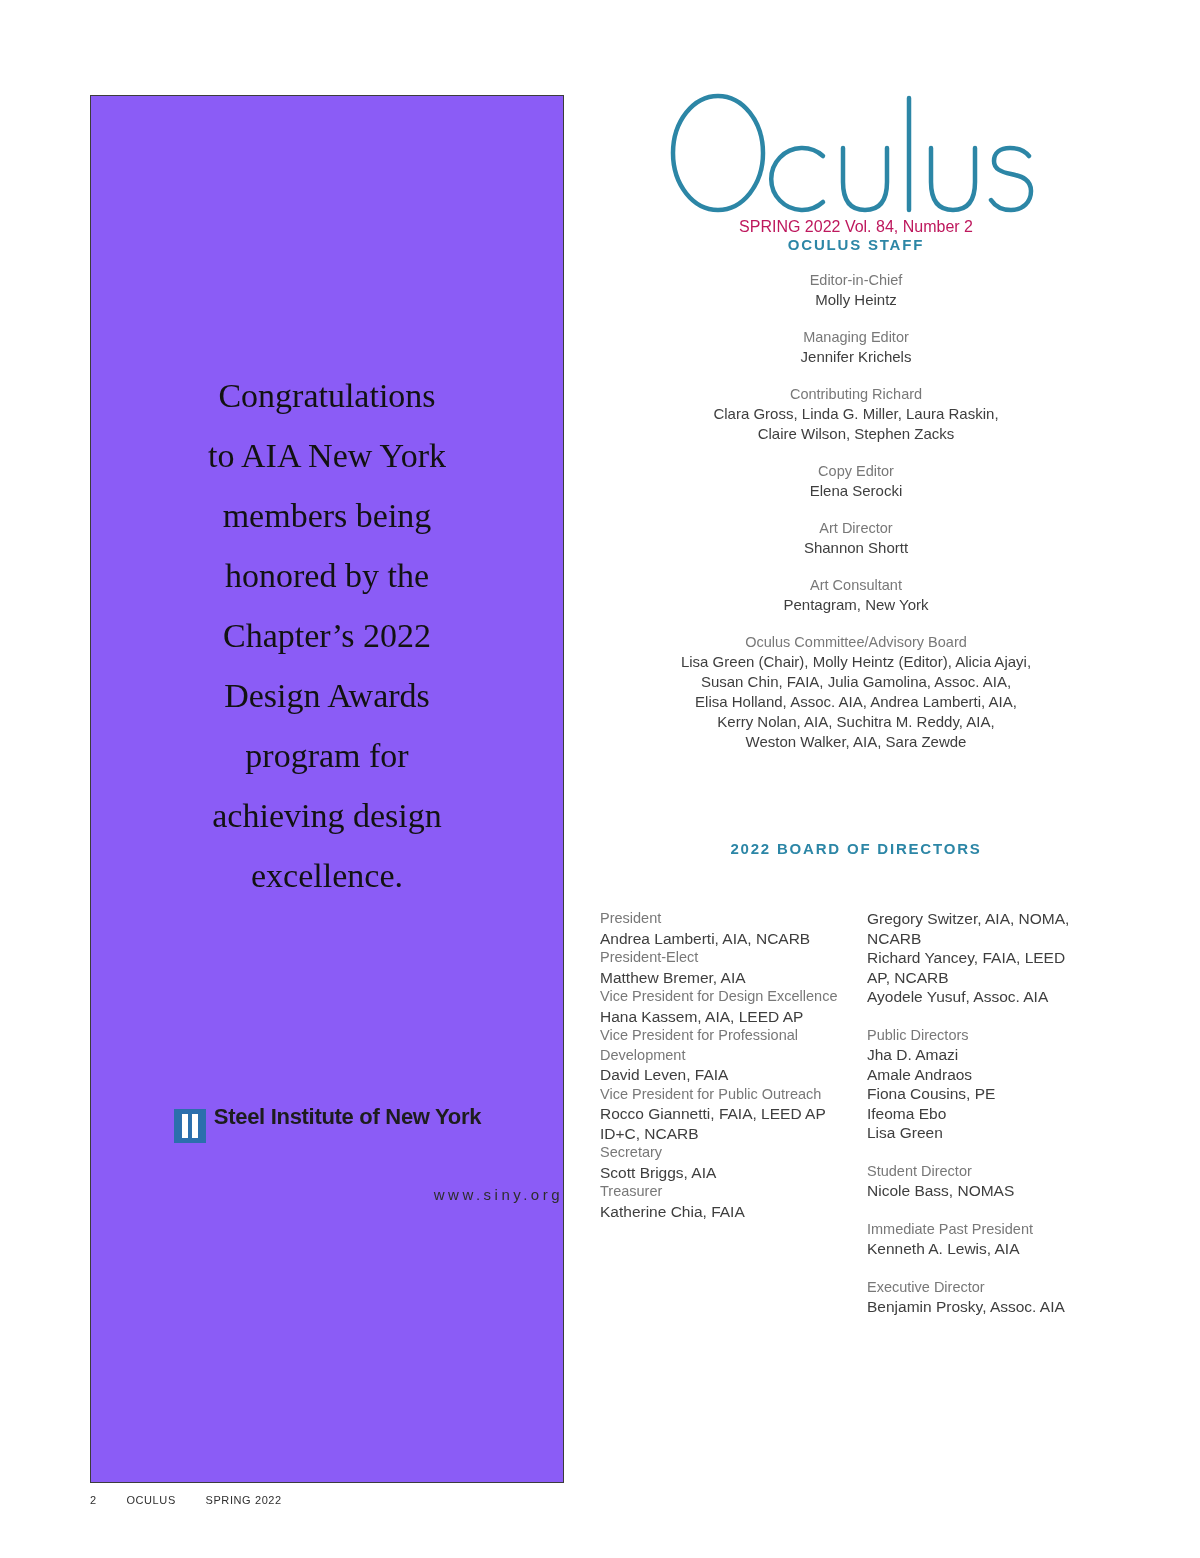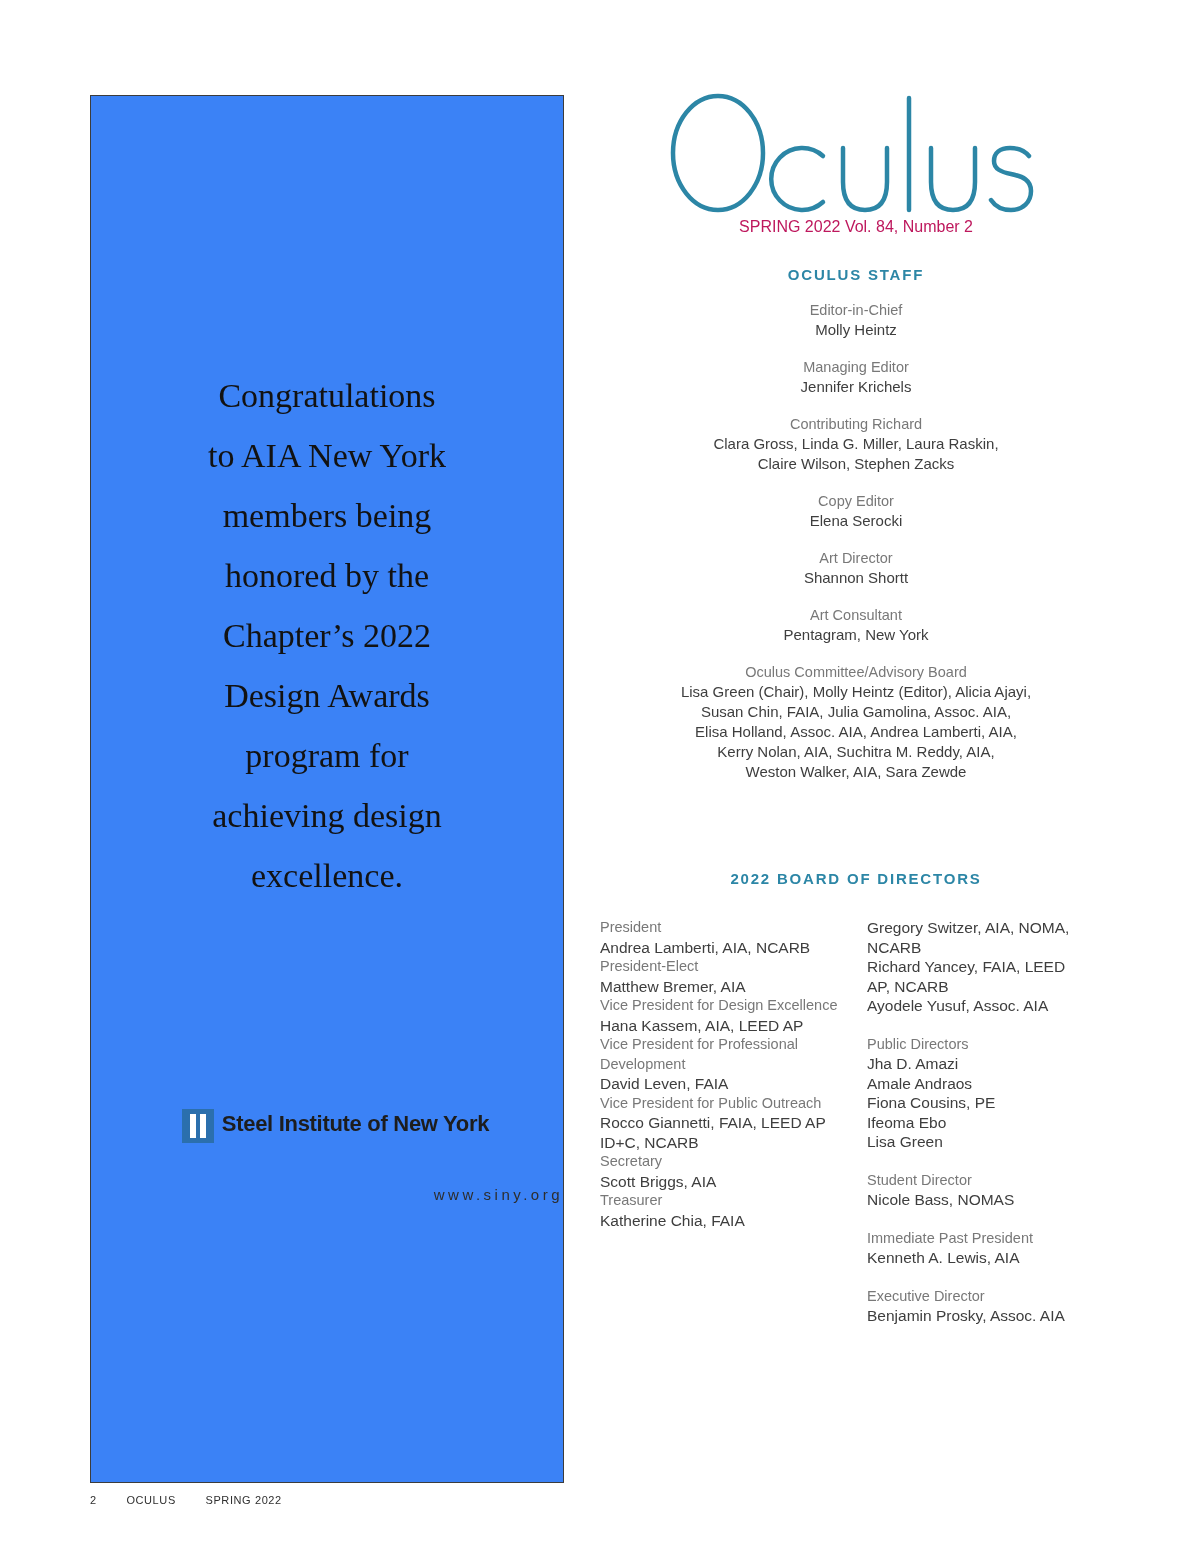--- a/index.html
+++ b/index.html
@@ -1,39 +1,39 @@
 <!DOCTYPE html>
 <html><head>
 <meta charset="utf-8">
 <style>
   * { margin:0; padding:0; box-sizing:border-box; }
   html,body { background:#ffffff; }
   body { width:1200px; height:1558px; font-family:"Liberation Sans", sans-serif; }
   .page { position:relative; width:1200px; height:1558px; background:#fff; overflow:hidden; }
 
   
-  .ad { position:absolute; left:90px; top:95px; width:474px; height:1388px; border:1.5px solid #3c3c3c; background:#3b82f6; }
+  .ad { position:absolute; left:90px; top:95px; width:474px; height:1388px; border:1.5px solid #3c3c3c; background:#8b5cf6; }
   .ad-message { position:absolute; top:270px; left:0; width:100%; text-align:center;
     font-family:"Liberation Serif", serif; font-size:34px; line-height:60px; color:#121212; white-space:pre-line; }
-  .ad-logo { position:absolute; top:1008px; left:8px; width:100%; display:flex; justify-content:center; align-items:center; gap:7px; }
+  .ad-logo { position:absolute; top:1008px; left:0; width:100%; display:flex; justify-content:center; gap:7px; }
   .ad-logo-text { font-weight:bold; font-size:22px; color:#1d1d1d; letter-spacing:-0.3px; }
   .ad-website { position:absolute; top:1090px; left:0; width:100%; text-align:right; font-size:15px; letter-spacing:3.5px; color:#2d2d2d; }
 
   
   .masthead { position:absolute; left:600px; top:92px; width:512px; text-align:center; }
   .oculus-logo { display:block; margin:0 auto; }
   .pub-line { margin-top:10px; font-size:16.5px; color:#2c86a6; }
   .issue-line { font-size:16px; color:#be185d; }
-  .section-heading { margin-top:30px; font-size:15px; font-weight:bold; letter-spacing:1.8px; color:#2c86a6; }
+  .section-heading { font-size:15px; font-weight:bold; letter-spacing:1.8px; color:#2c86a6; }
   .staff-entry { margin-top:17px; }
   .role { font-size:14.5px; color:#787878; line-height:20px; }
   .names { font-size:15px; color:#3e3e3e; line-height:20px; white-space:pre-line; }
 
   .board-heading { margin-top:88px; }
-  .board { margin-top:31px; display:flex; gap:22px; text-align:left; }
+  .board { margin-top:52px; display:flex; gap:22px; text-align:left; }
   .board-col { flex:1; min-width:0; }
   .board-group .role { line-height:19.5px; }
   .board-group .names { font-size:15.5px; line-height:19.5px; }
   .board-group.gap { margin-top:19px; }
 
   
   .footer { position:absolute; left:90px; top:1494px; font-size:11px; color:#2f2f2f; letter-spacing:0.6px; }
   .footer span { margin-right:26px; }
 </style>
 </head>

